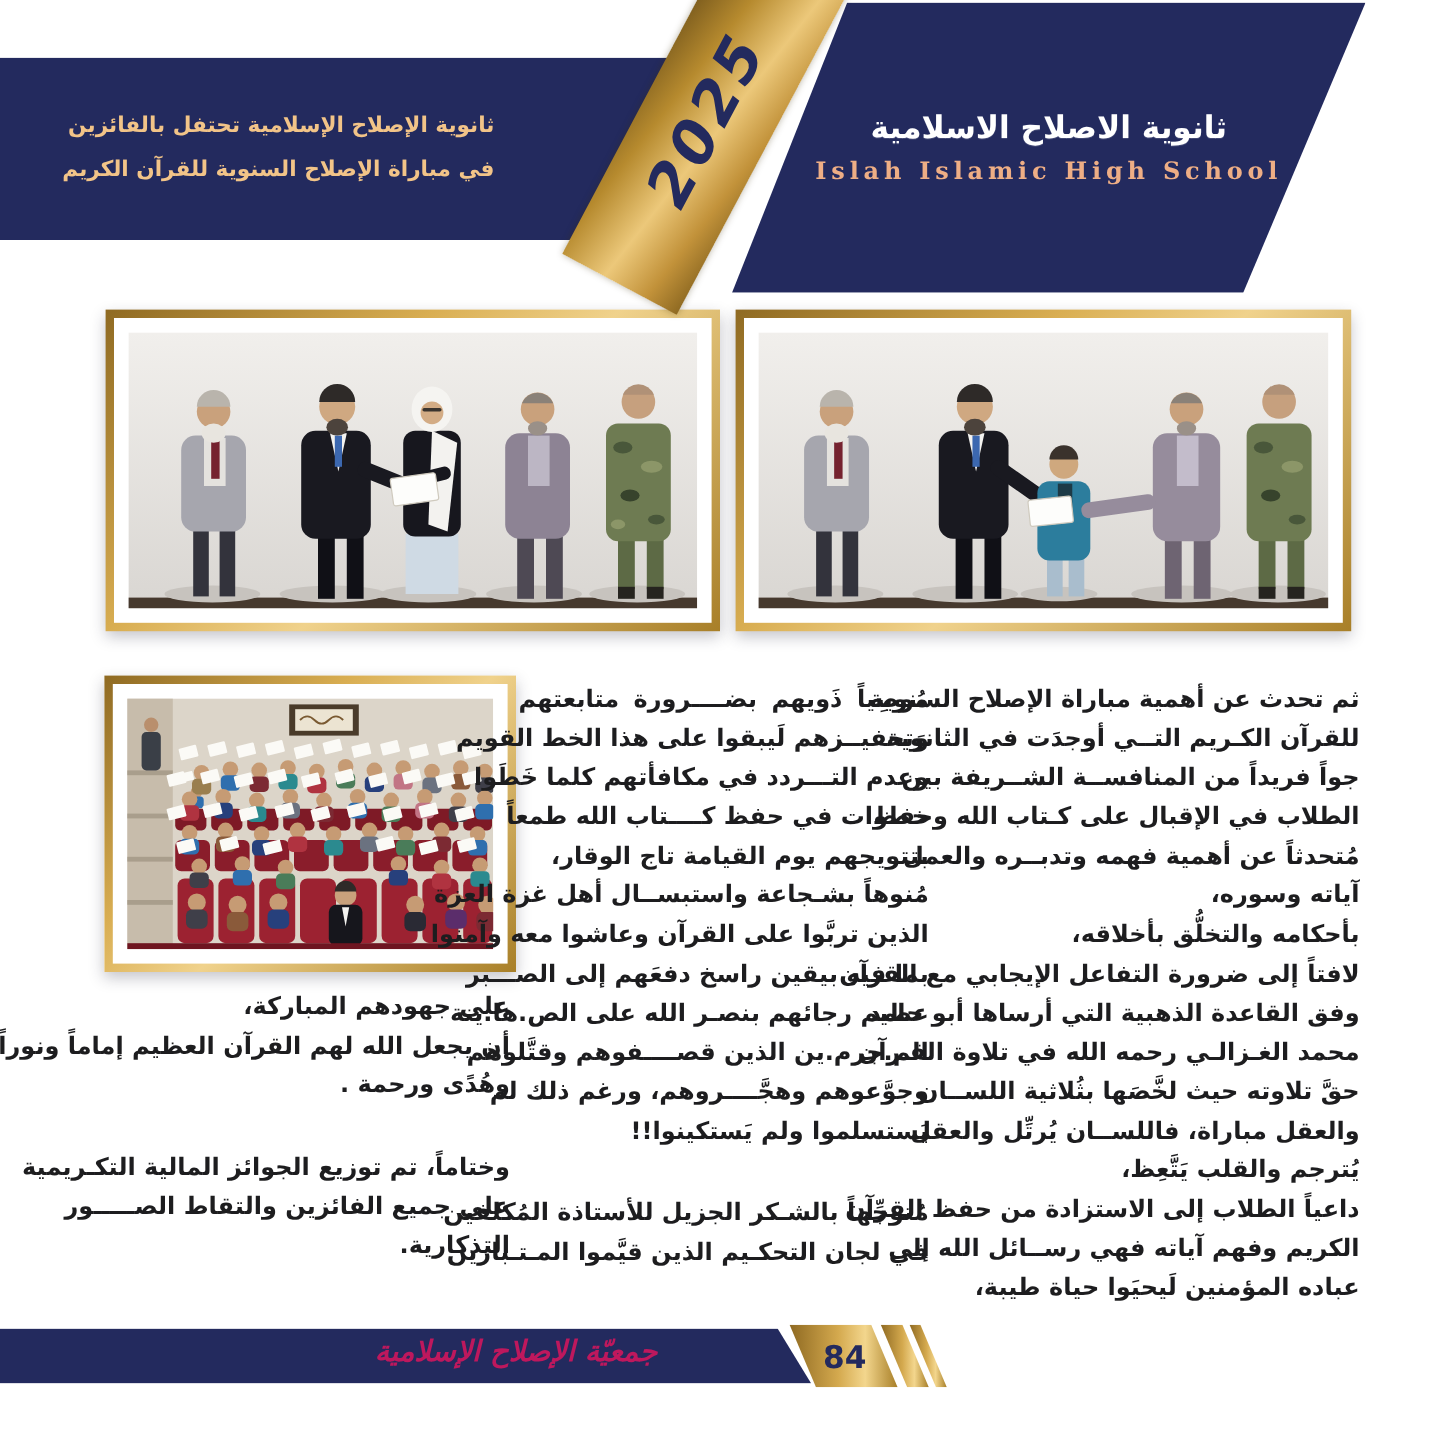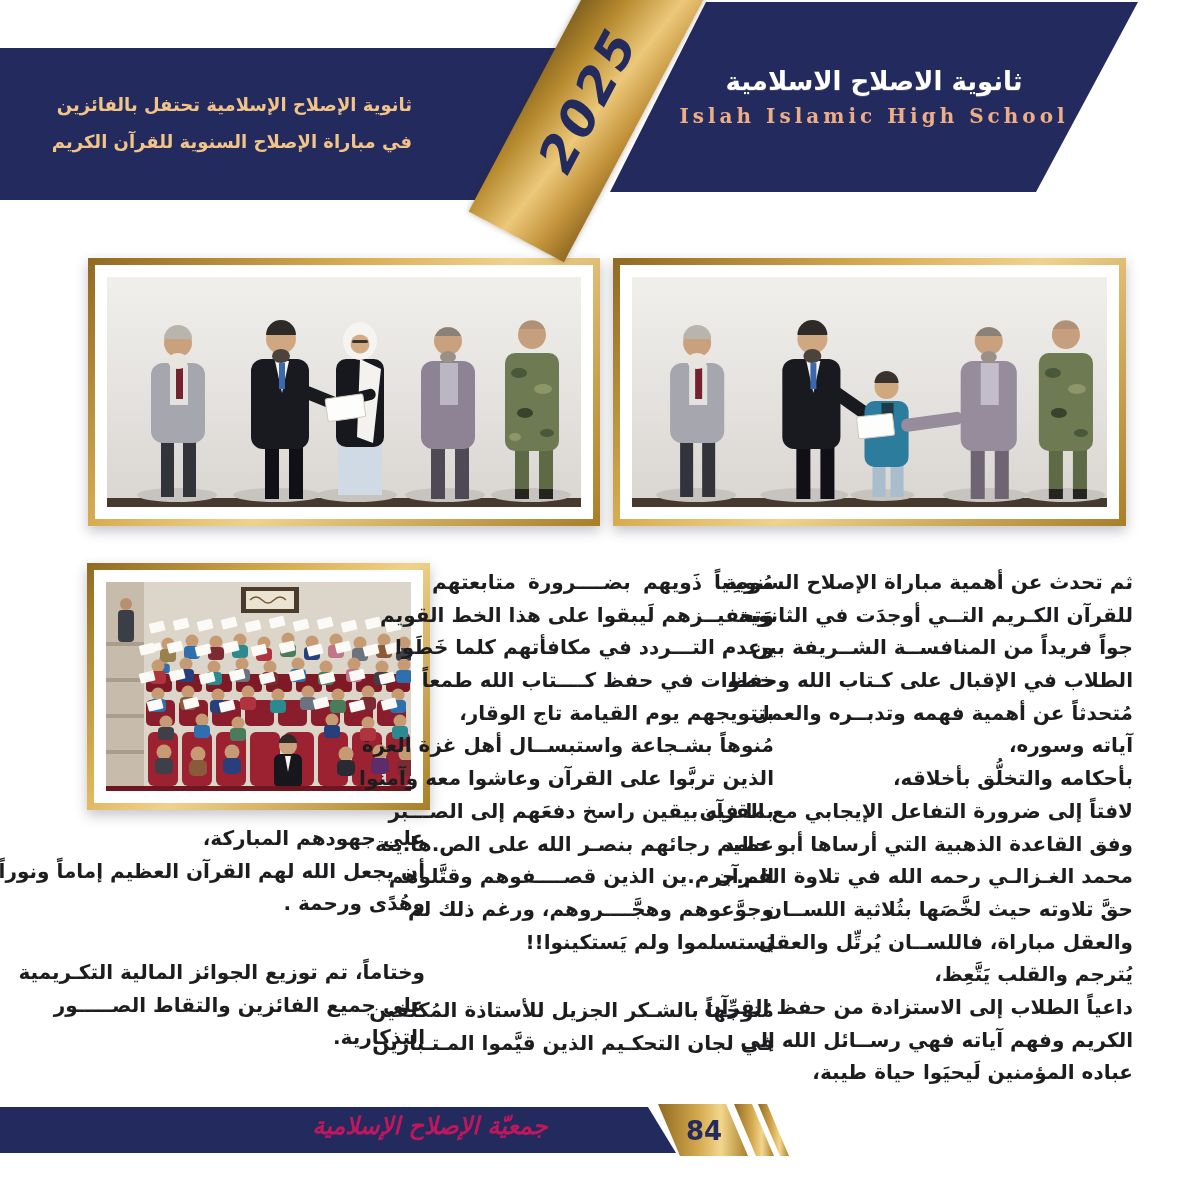--- a/index.html
+++ b/index.html
@@ -10,21 +10,21 @@
   .hdr-band-left{position:absolute;left:0;top:48px;width:560px;height:152px;background:#232a5e;
       clip-path:polygon(0 0,100% 0,calc(100% - 80px) 100%,0 100%);z-index:1;}
   .headline{position:absolute;top:86px;right:788px;width:420px;direction:rtl;text-align:right;
       color:#f2c488;font-weight:bold;font-size:18px;line-height:37px;z-index:2;white-space:nowrap;}
   .ribbon{position:absolute;left:535px;top:-55px;width:108px;height:310px;z-index:3;
       background:linear-gradient(100deg,#6f521a 0%,#b68a2e 30%,#ecc87a 58%,#c2923a 82%,#8f6a22 100%);
       transform:rotate(28deg);display:flex;align-items:center;justify-content:center;
       box-shadow:0 0 6px rgba(60,45,10,.35);}
   .year{transform:rotate(-90deg);color:#232a5e;font-weight:bold;font-size:50px;letter-spacing:4px;
       font-style:italic;}
-  .hdr-block-right{position:absolute;left:610px;top:2px;width:528px;height:190px;background:#232a5e;
+  .hdr-block-right{position:absolute;left:610px;top:2px;width:528px;height:242px;background:#232a5e;
       clip-path:polygon(96px 0,100% 0,calc(100% - 102px) 100%,0 100%);z-index:2;
       display:flex;flex-direction:column;align-items:center;justify-content:center;}
   .logo-ar{color:#ffffff;font-weight:bold;font-size:26px;direction:rtl;white-space:nowrap;
       letter-spacing:1px;text-shadow:0 1px 0 rgba(255,255,255,.15);}
   .logo-en{color:#eeae85;font-weight:bold;font-size:20px;letter-spacing:4px;margin-top:8px;
       font-family:"DejaVu Serif",serif;white-space:nowrap;}
 
   
   .frame{position:absolute;padding:7px;
       background:linear-gradient(135deg,#8f6a22 0%,#d9ae52 35%,#f0d28c 55%,#a87f28 100%);

